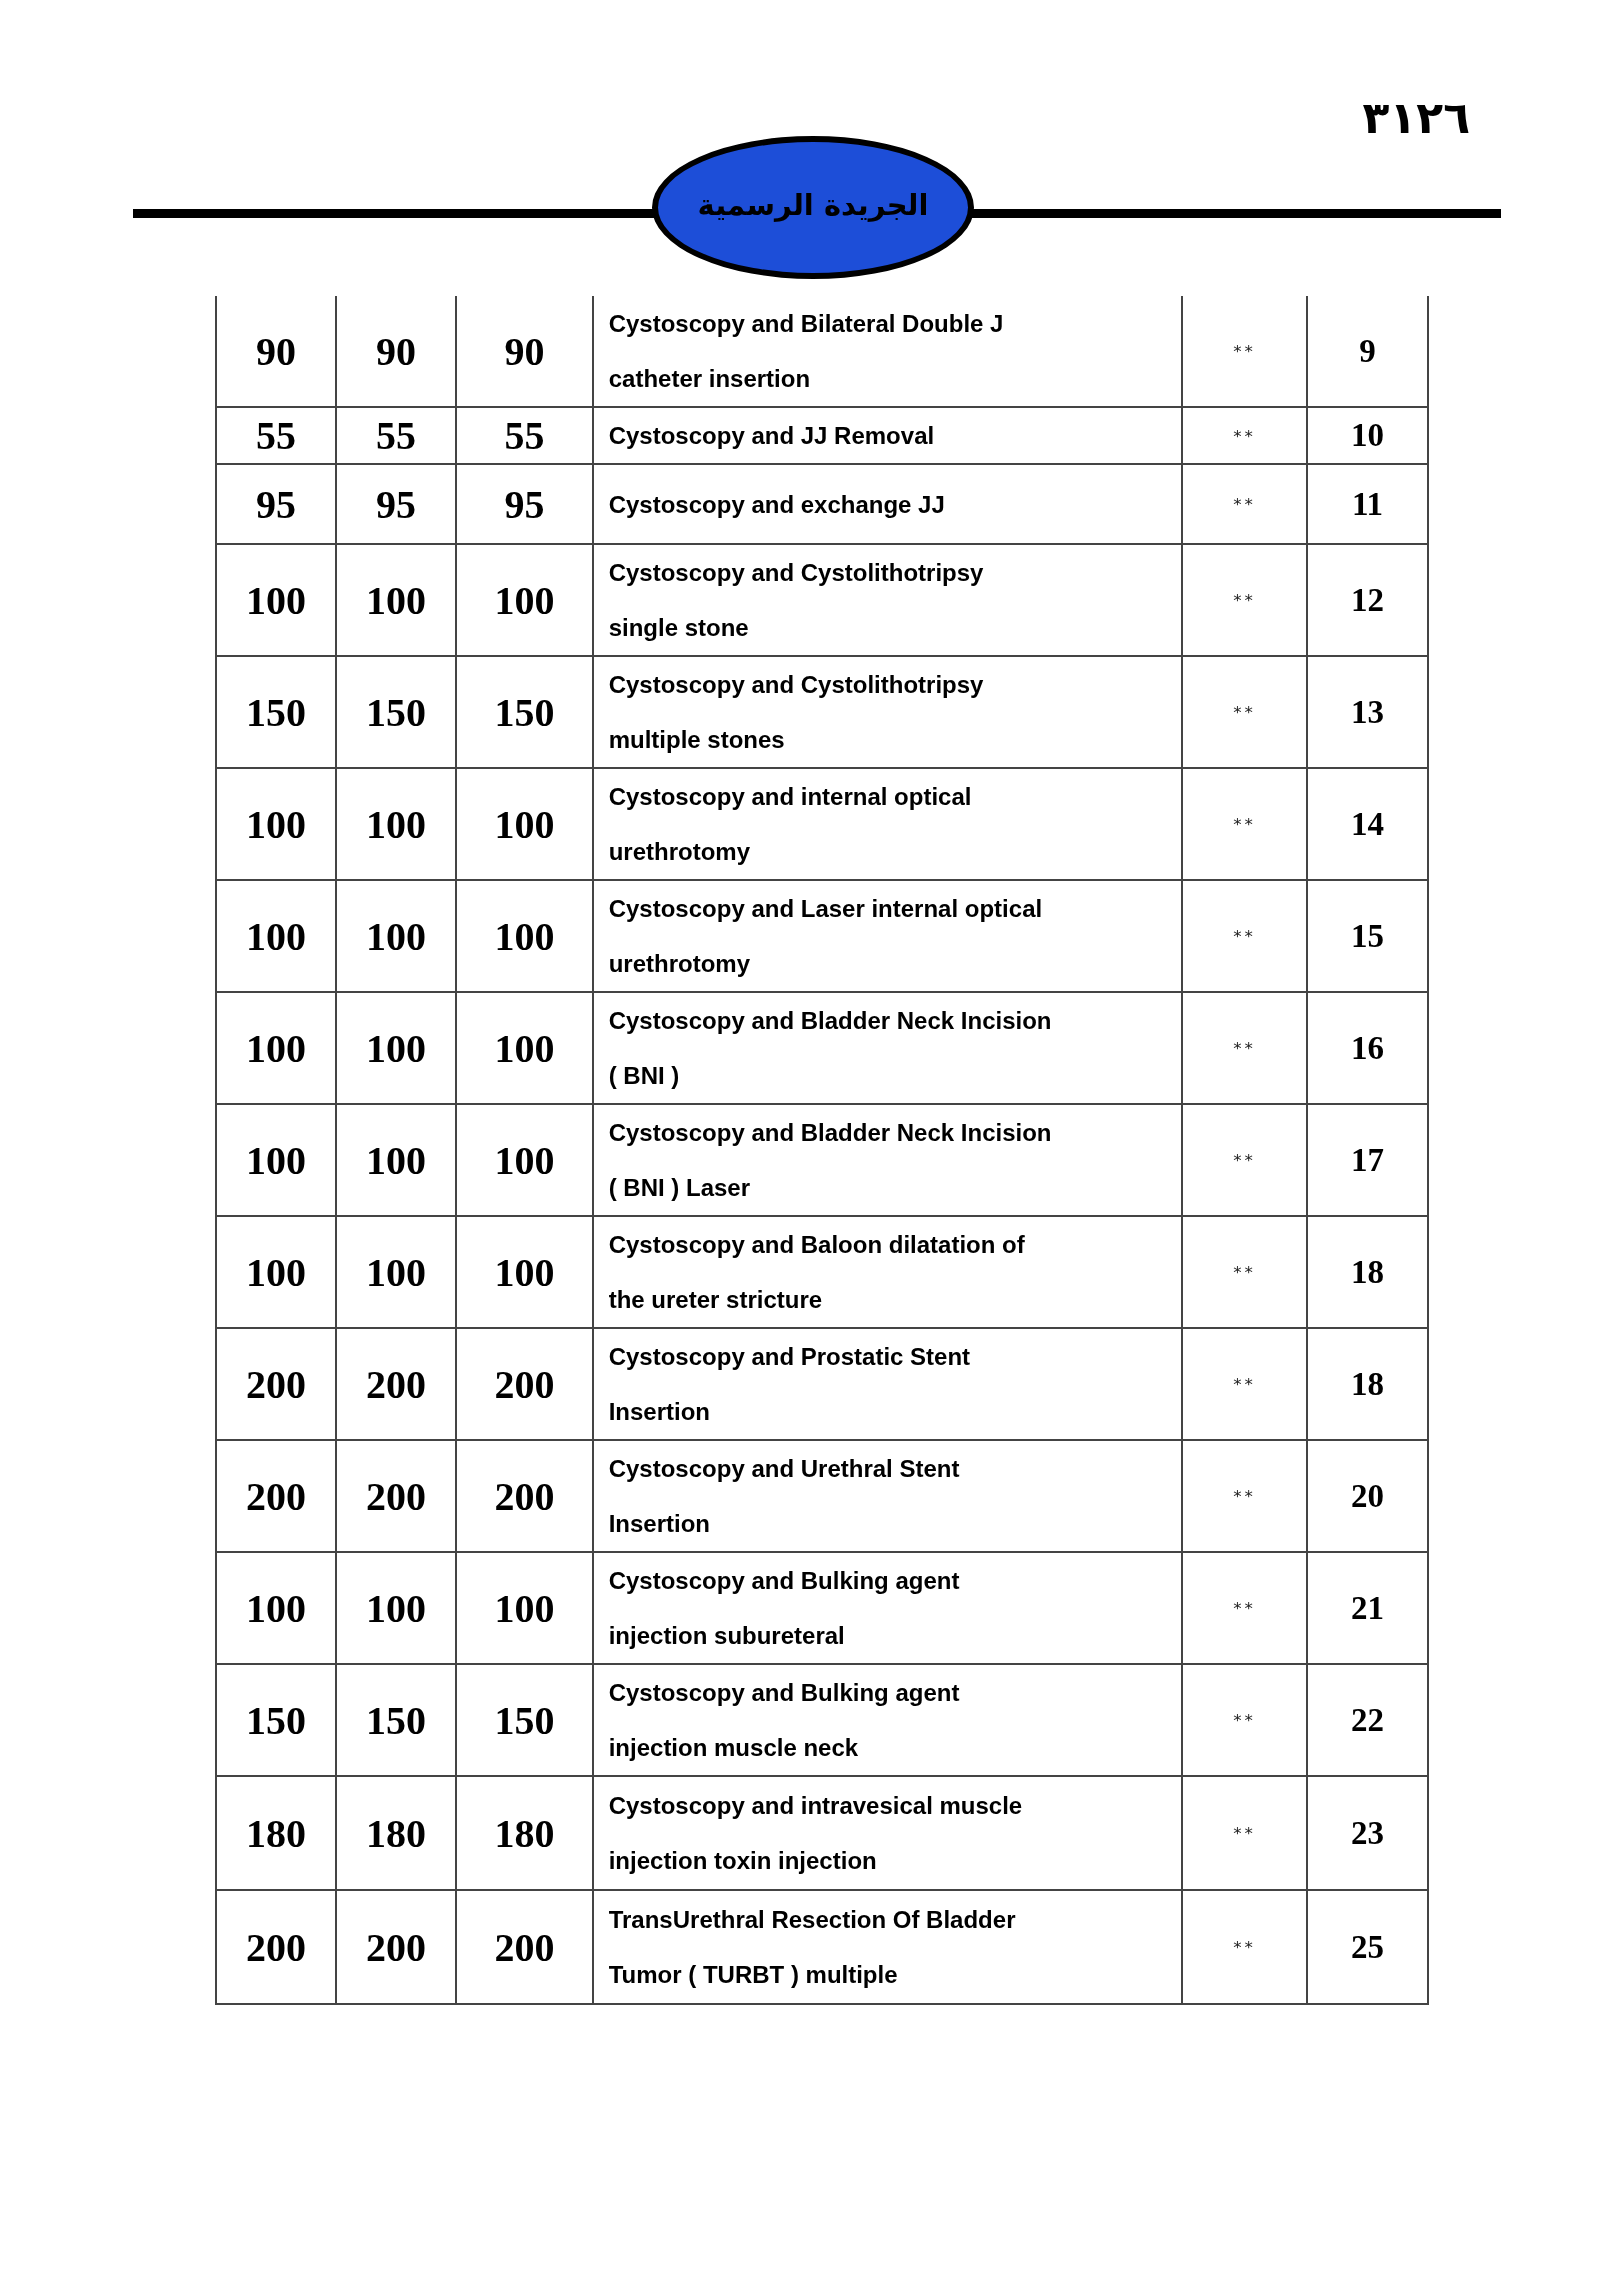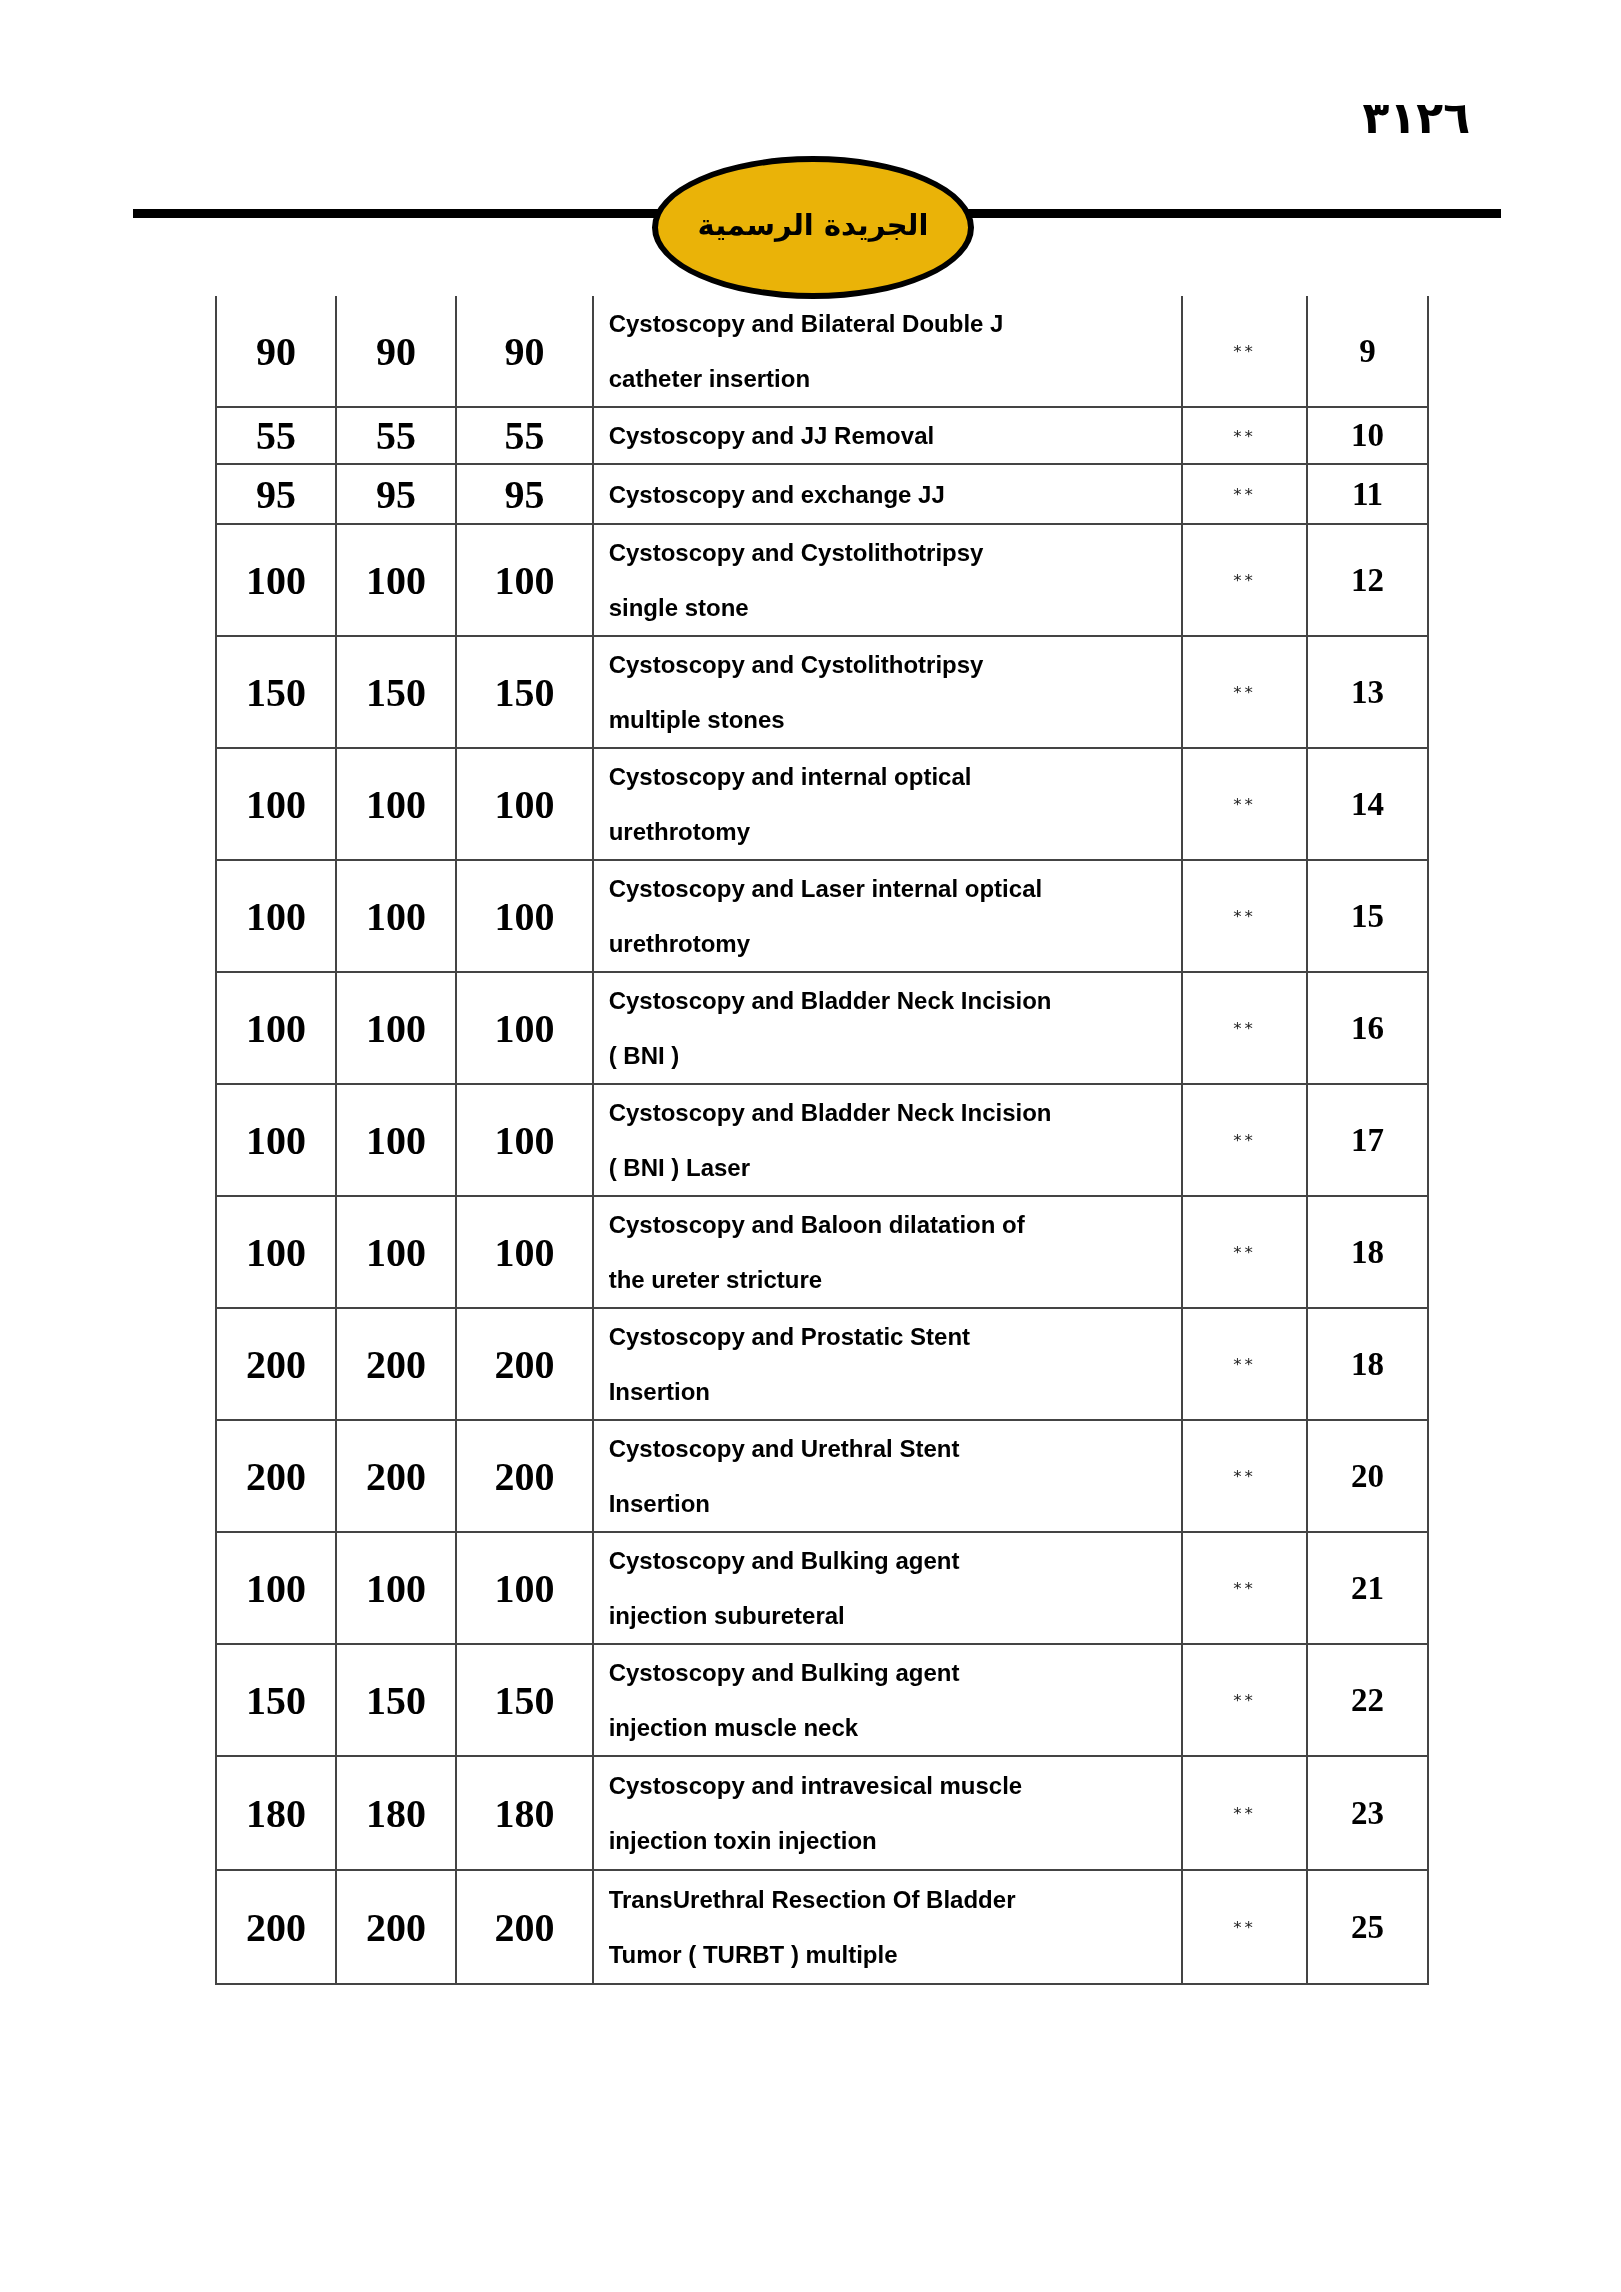--- a/index.html
+++ b/index.html
@@ -26,26 +26,26 @@
       position: absolute;
       top: 209px;
       left: 133px;
       width: 1368px;
       height: 8.8px;
       background: #000;
     }
     .header-oval {
       position: absolute;
       left: 652px;
-      top: 156px;
+      top: 136px;
       width: 310px;
       height: 131px;
       border: 6.9px solid #000;
       border-radius: 50%;
-      background: #eab308;
+      background: #1d4ed8;
       display: flex;
       align-items: center;
       justify-content: center;
       box-sizing: content-box;
     }
     .header-title {
       font-family: "DejaVu Sans", sans-serif;
       font-weight: bold;
       font-size: 29px;
       direction: rtl;
@@ -90,21 +90,21 @@
       letter-spacing: 2.9px;
     }
     td.idx {
       text-align: center;
       font-family: "Liberation Serif", serif;
       font-weight: bold;
       font-size: 33px;
     }
     tr.h1 td { height: 111px; }
     tr.h-single td { height: 54px; }
-    tr.h-single-b td { height: 60px; }
+    tr.h-single-b td { height: 80px; }
     tr.h2 td { height: 111px; }
     tr.h3 td { height: 114px; }
   </style>
 </head>
 <body>
 
 <div class="page-number">٣١٢٦</div>
 <div class="header-rule"></div>
 <div class="header-oval">
   <span class="header-title">الجريدة الرسمية</span>

